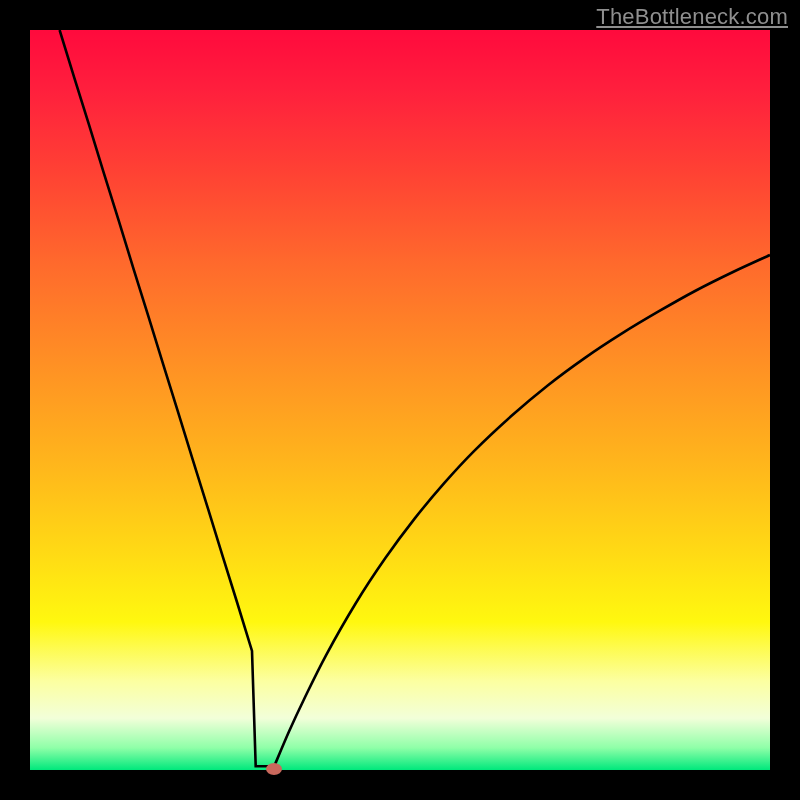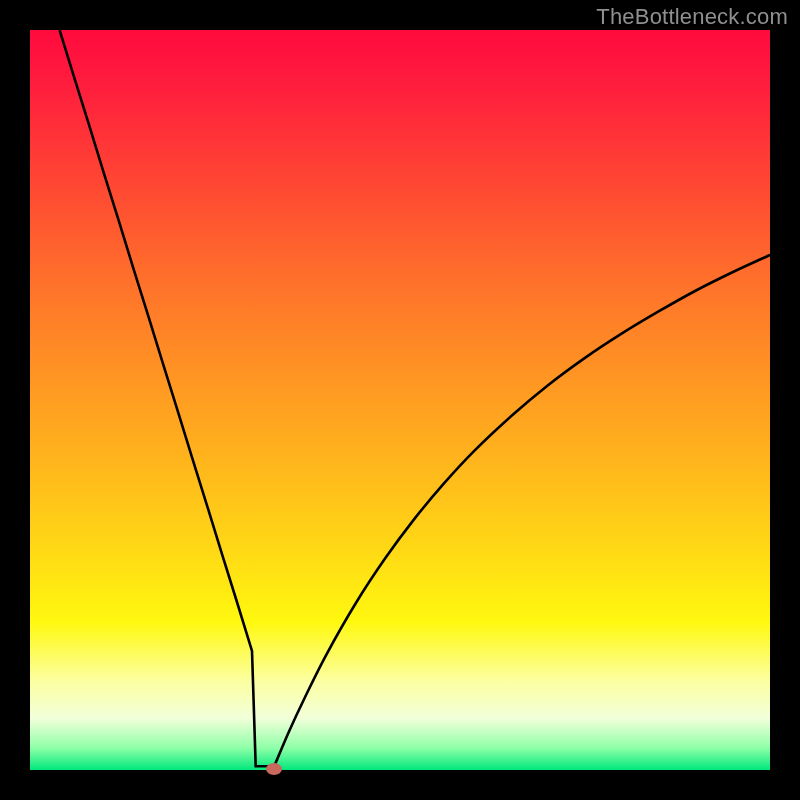--- a/index.html
+++ b/index.html
@@ -26,20 +26,21 @@
   }
   .watermark {
     position: absolute;
     top: 4px;
     right: 12px;
     font-family: Arial, Helvetica, sans-serif;
     font-size: 22px;
     color: #8f8f8f;
     letter-spacing: 0.2px;
     user-select: none;
+    text-decoration: underline;
   }
   .curve-svg {
     position: absolute;
     left: 30px;
     top: 30px;
     width: 740px;
     height: 740px;
     pointer-events: none;
   }
   .marker {

